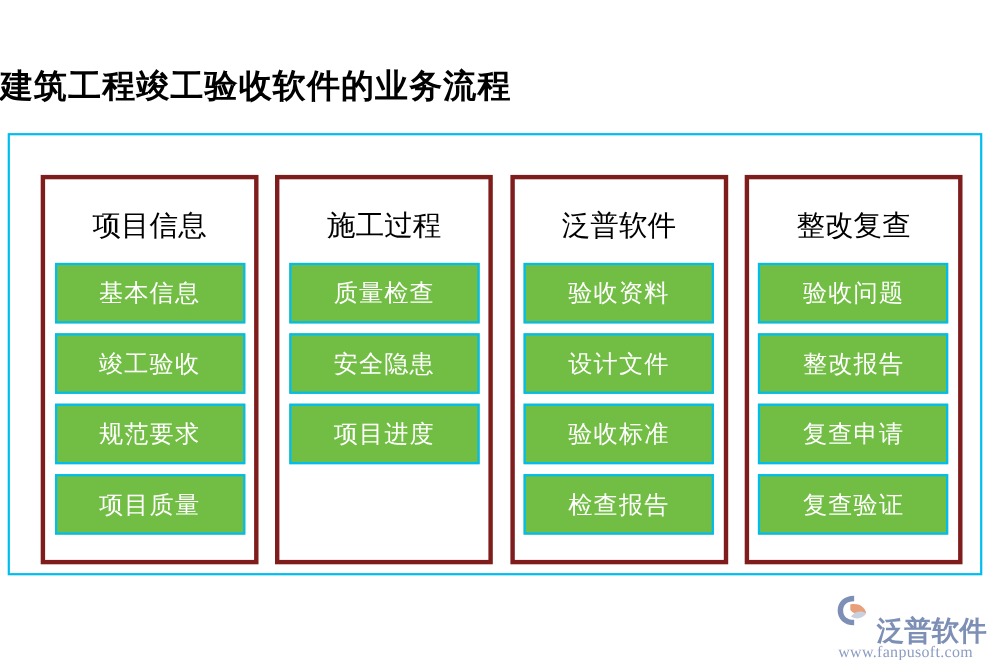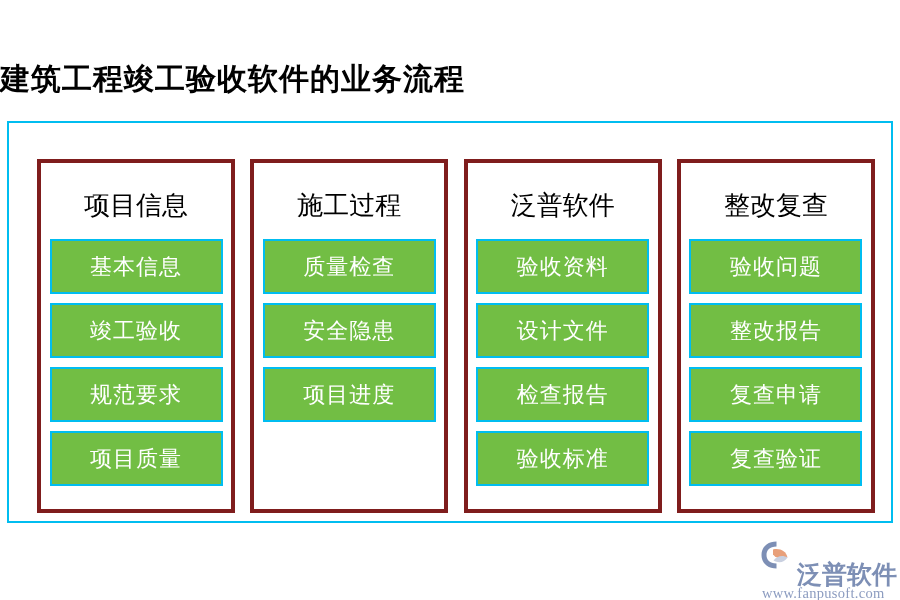--- a/index.html
+++ b/index.html
@@ -168,22 +168,22 @@
           <div class="item">安全隐患</div>
           <div class="item">项目进度</div>
         </div>
       </div>
 
       <div class="column">
         <div class="column-title">泛普软件</div>
         <div class="column-items">
           <div class="item">验收资料</div>
           <div class="item">设计文件</div>
+          <div class="item">验收标准</div>
           <div class="item">检查报告</div>
-          <div class="item">验收标准</div>
         </div>
       </div>
 
       <div class="column">
         <div class="column-title">整改复查</div>
         <div class="column-items">
           <div class="item">验收问题</div>
           <div class="item">整改报告</div>
           <div class="item">复查申请</div>
           <div class="item">复查验证</div>

